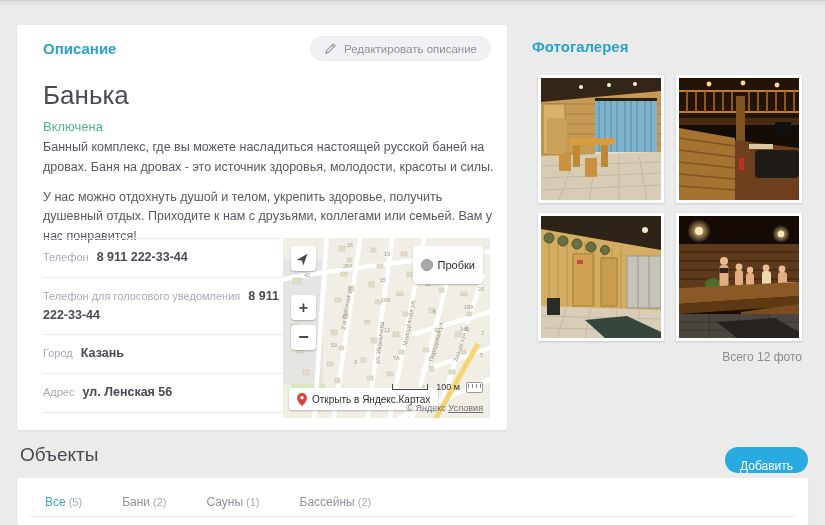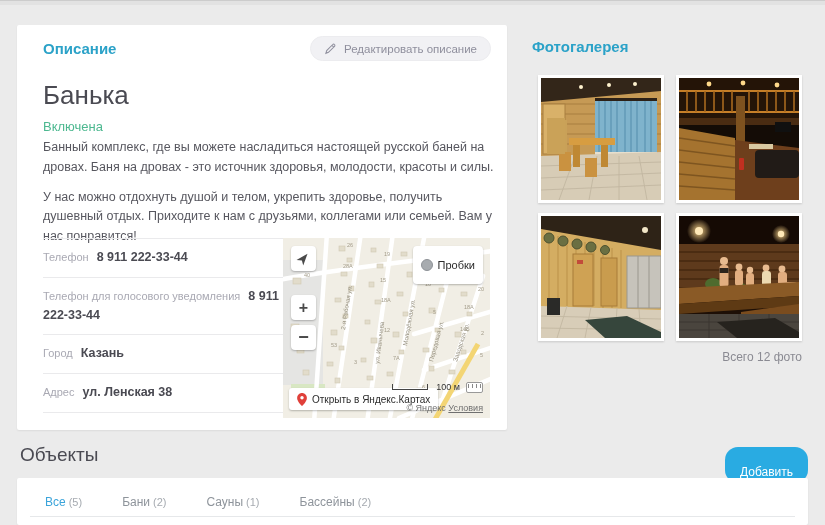--- a/index.html
+++ b/index.html
@@ -49,21 +49,21 @@
   #gal-h{position:absolute;left:532px;top:38px;}
   .photo{position:absolute;width:126px;height:128px;background:#fff;padding:3px;box-sizing:border-box;
          box-shadow:0 1px 2px rgba(0,0,0,.15);cursor:pointer;}
   .photo svg{display:block;width:100%;height:100%;}
   #ph1{left:538px;top:75px;}  #ph2{left:676px;top:75px;}
   #ph3{left:538px;top:213px;} #ph4{left:676px;top:213px;}
   #gal-total{position:absolute;left:538px;top:350px;width:264px;text-align:right;font-size:12px;color:#8a8a92;}
 
   
   #obj-h{position:absolute;left:20px;top:444px;font-size:19px;color:#4a4a52;}
-  #add-btn{position:absolute;right:17px;top:447px;height:26px;padding:18px 15px;border:none;border-radius:13px;
+  #add-btn{position:absolute;right:17px;top:447px;height:26px;padding:12px 15px;border:none;border-radius:13px;
            background:#29abe2;color:#fff;font-size:12px;font-family:inherit;cursor:pointer;}
   #objects-card{left:17px;top:478px;width:791px;height:47px;}
   #tabs{display:flex;gap:40px;padding:17px 0 0 28px;font-size:12px;}
   .tab{cursor:pointer;color:#8e949b;}
   .tab .count{color:#a6abb1;font-size:11px;margin-left:3px;}
   .tab.active{color:#3ba4da;}
   #tab-divider{position:absolute;left:13px;right:13px;top:38px;height:1px;background:#e6e8ea;}
 
   .pencil{flex:0 0 auto;}
 </style>
@@ -95,21 +95,21 @@
       <div class="frow">
         <span>Телефон</span><span class="fval">8 911 222-33-44</span>
       </div>
       <div class="frow">
         <span>Телефон для голосового уведомления</span><span class="fval">8 911 222-33-44</span>
       </div>
       <div class="frow">
         <span>Город</span><span class="fval">Казань</span>
       </div>
       <div class="frow">
-        <span>Адрес</span><span class="fval">ул. Ленская 38</span>
+        <span>Адрес</span><span class="fval">ул. Ленская 56</span>
       </div>
     </div>
 
     <div id="map">
       <svg class="mapbase" width="207" height="180" viewBox="0 0 207 180">
         <rect width="207" height="180" fill="#f1eee5"></rect>
         <rect x="0" y="22" width="40" height="125" fill="#e5e5e3"></rect>
         <rect x="8" y="146" width="34" height="22" fill="#d8e7c3"></rect>
         <g stroke="#ffffff" stroke-width="4.5" fill="none" stroke-linecap="round">
           <path d="M44,-5 L31,185"></path>

